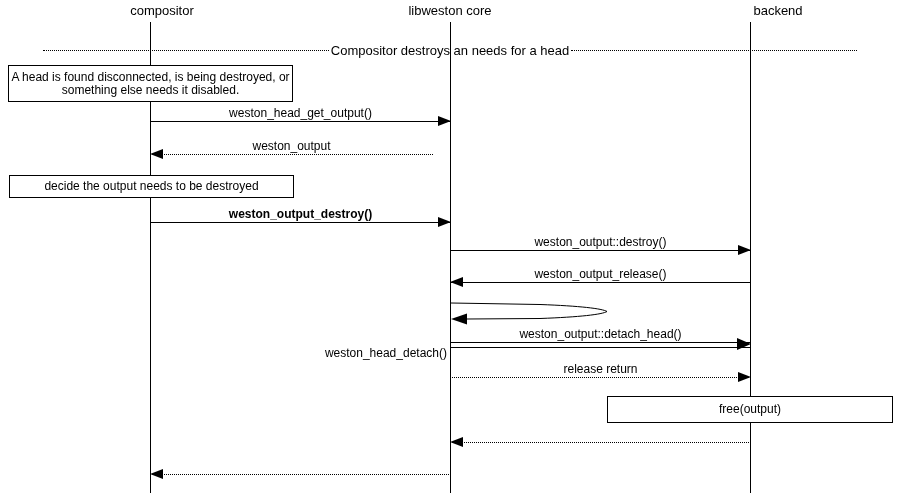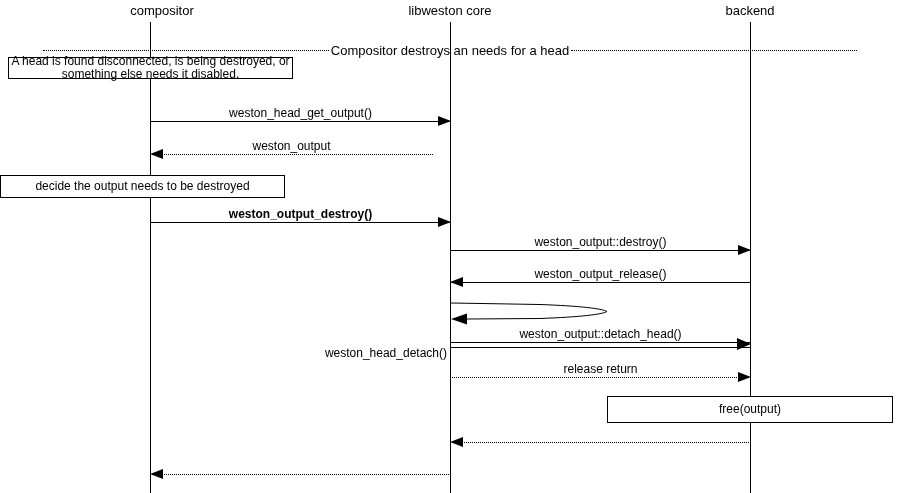--- a/index.html
+++ b/index.html
@@ -34,45 +34,45 @@
 <body>
 
 <div class="canvas">
 
   <div class="lifeline" style="left:150px"></div>
   <div class="lifeline" style="left:450px"></div>
   <div class="lifeline" style="left:750px"></div>
 
   <div class="actor-label" style="left:62px">compositor</div>
   <div class="actor-label" style="left:350px">libweston core</div>
-  <div class="actor-label" style="left:650px">backend</div>
+  <div class="actor-label" style="left:678px">backend</div>
 
   <div class="divider">
     <span class="seg"></span>
     <span class="txt">Compositor destroys an needs for a head</span>
     <span class="seg"></span>
   </div>
 
-  <div class="note" style="left:8px;top:57px;width:285px;height:22px;">
+  <div class="note" style="left:8px;top:65px;width:285px;height:37px;">
     <span>A head is found disconnected, is being destroyed, or something else needs it disabled.</span>
   </div>
 
   <div class="msg" style="left:150px;top:107px;width:301px;">
     <div class="lbl">weston_head_get_output()</div>
     <div class="line"></div>
     <span class="ah r"></span>
   </div>
 
   <div class="msg" style="left:150px;top:140px;width:283px;">
     <div class="lbl">weston_output</div>
     <div class="line dotted"></div>
     <span class="ah l"></span>
   </div>
 
-  <div class="note" style="left:0;top:175px;width:285px;height:23px;">
+  <div class="note" style="left:9px;top:175px;width:285px;height:23px;">
     <span>decide the output needs to be destroyed</span>
   </div>
 
   <div class="msg" style="left:150px;top:208px;width:301px;font-weight:bold;">
     <div class="lbl">weston_output_destroy()</div>
     <div class="line"></div>
     <span class="ah r"></span>
   </div>
 
   <div class="msg" style="left:450px;top:236px;width:301px;">

